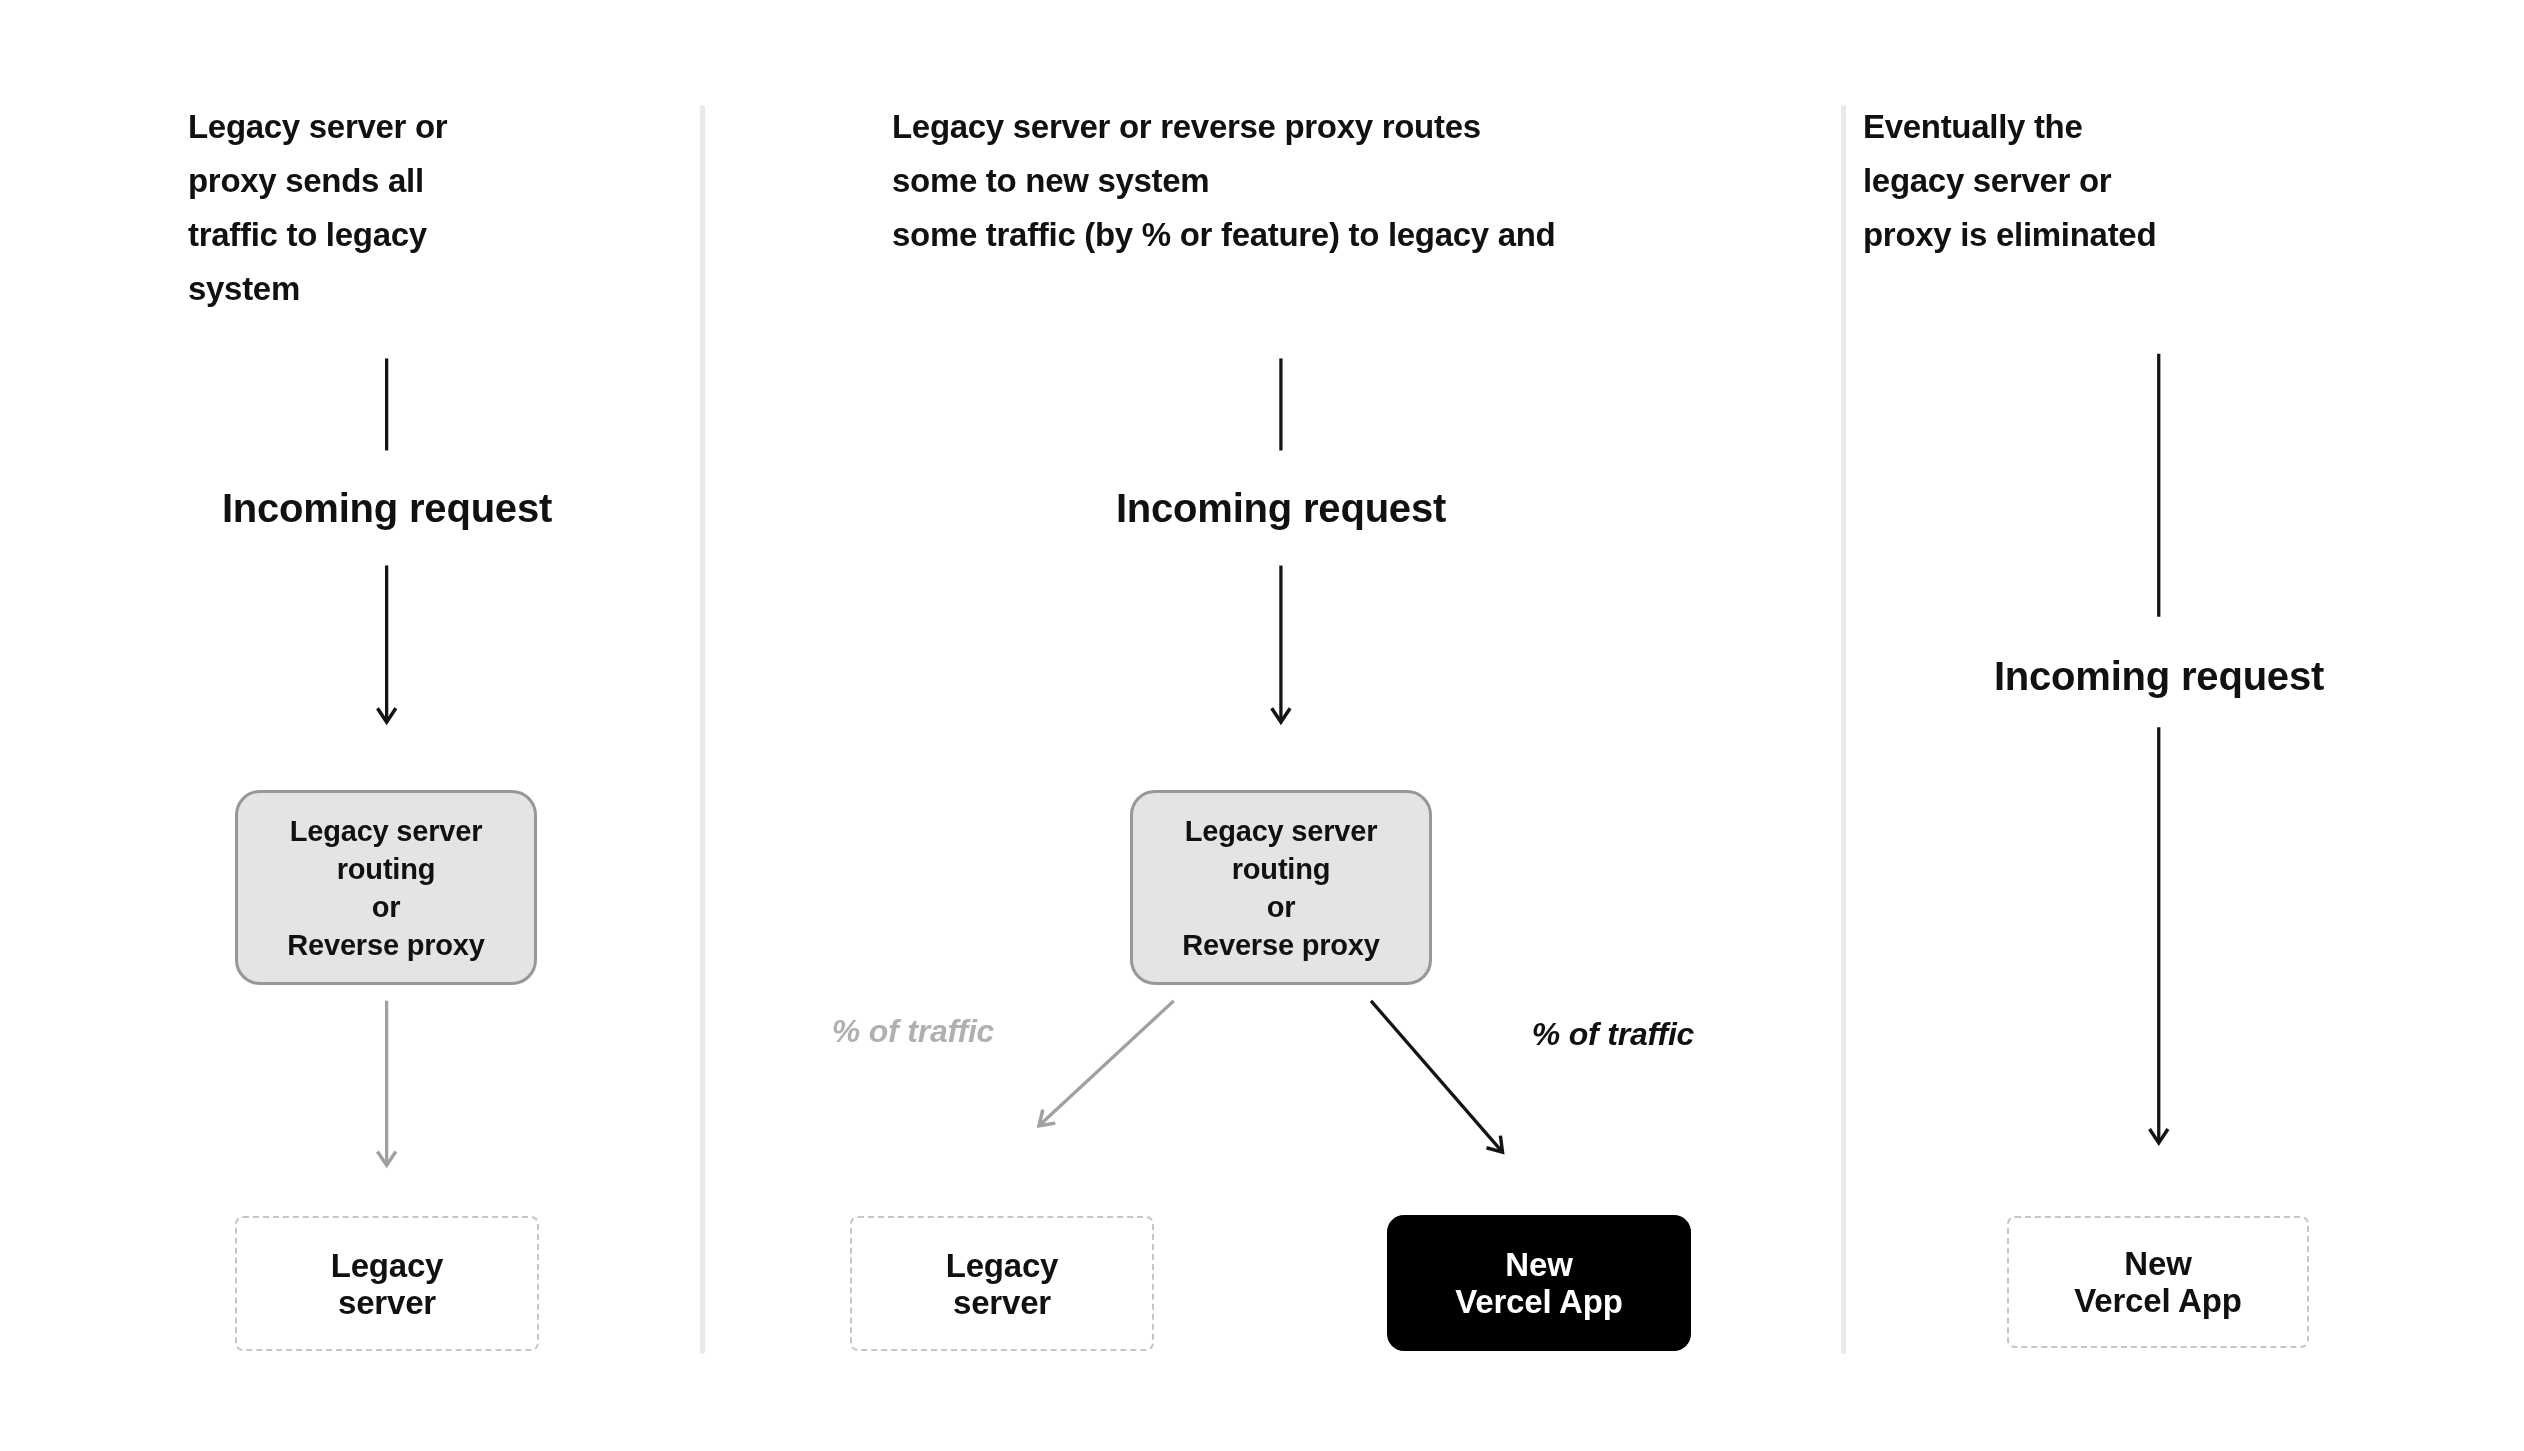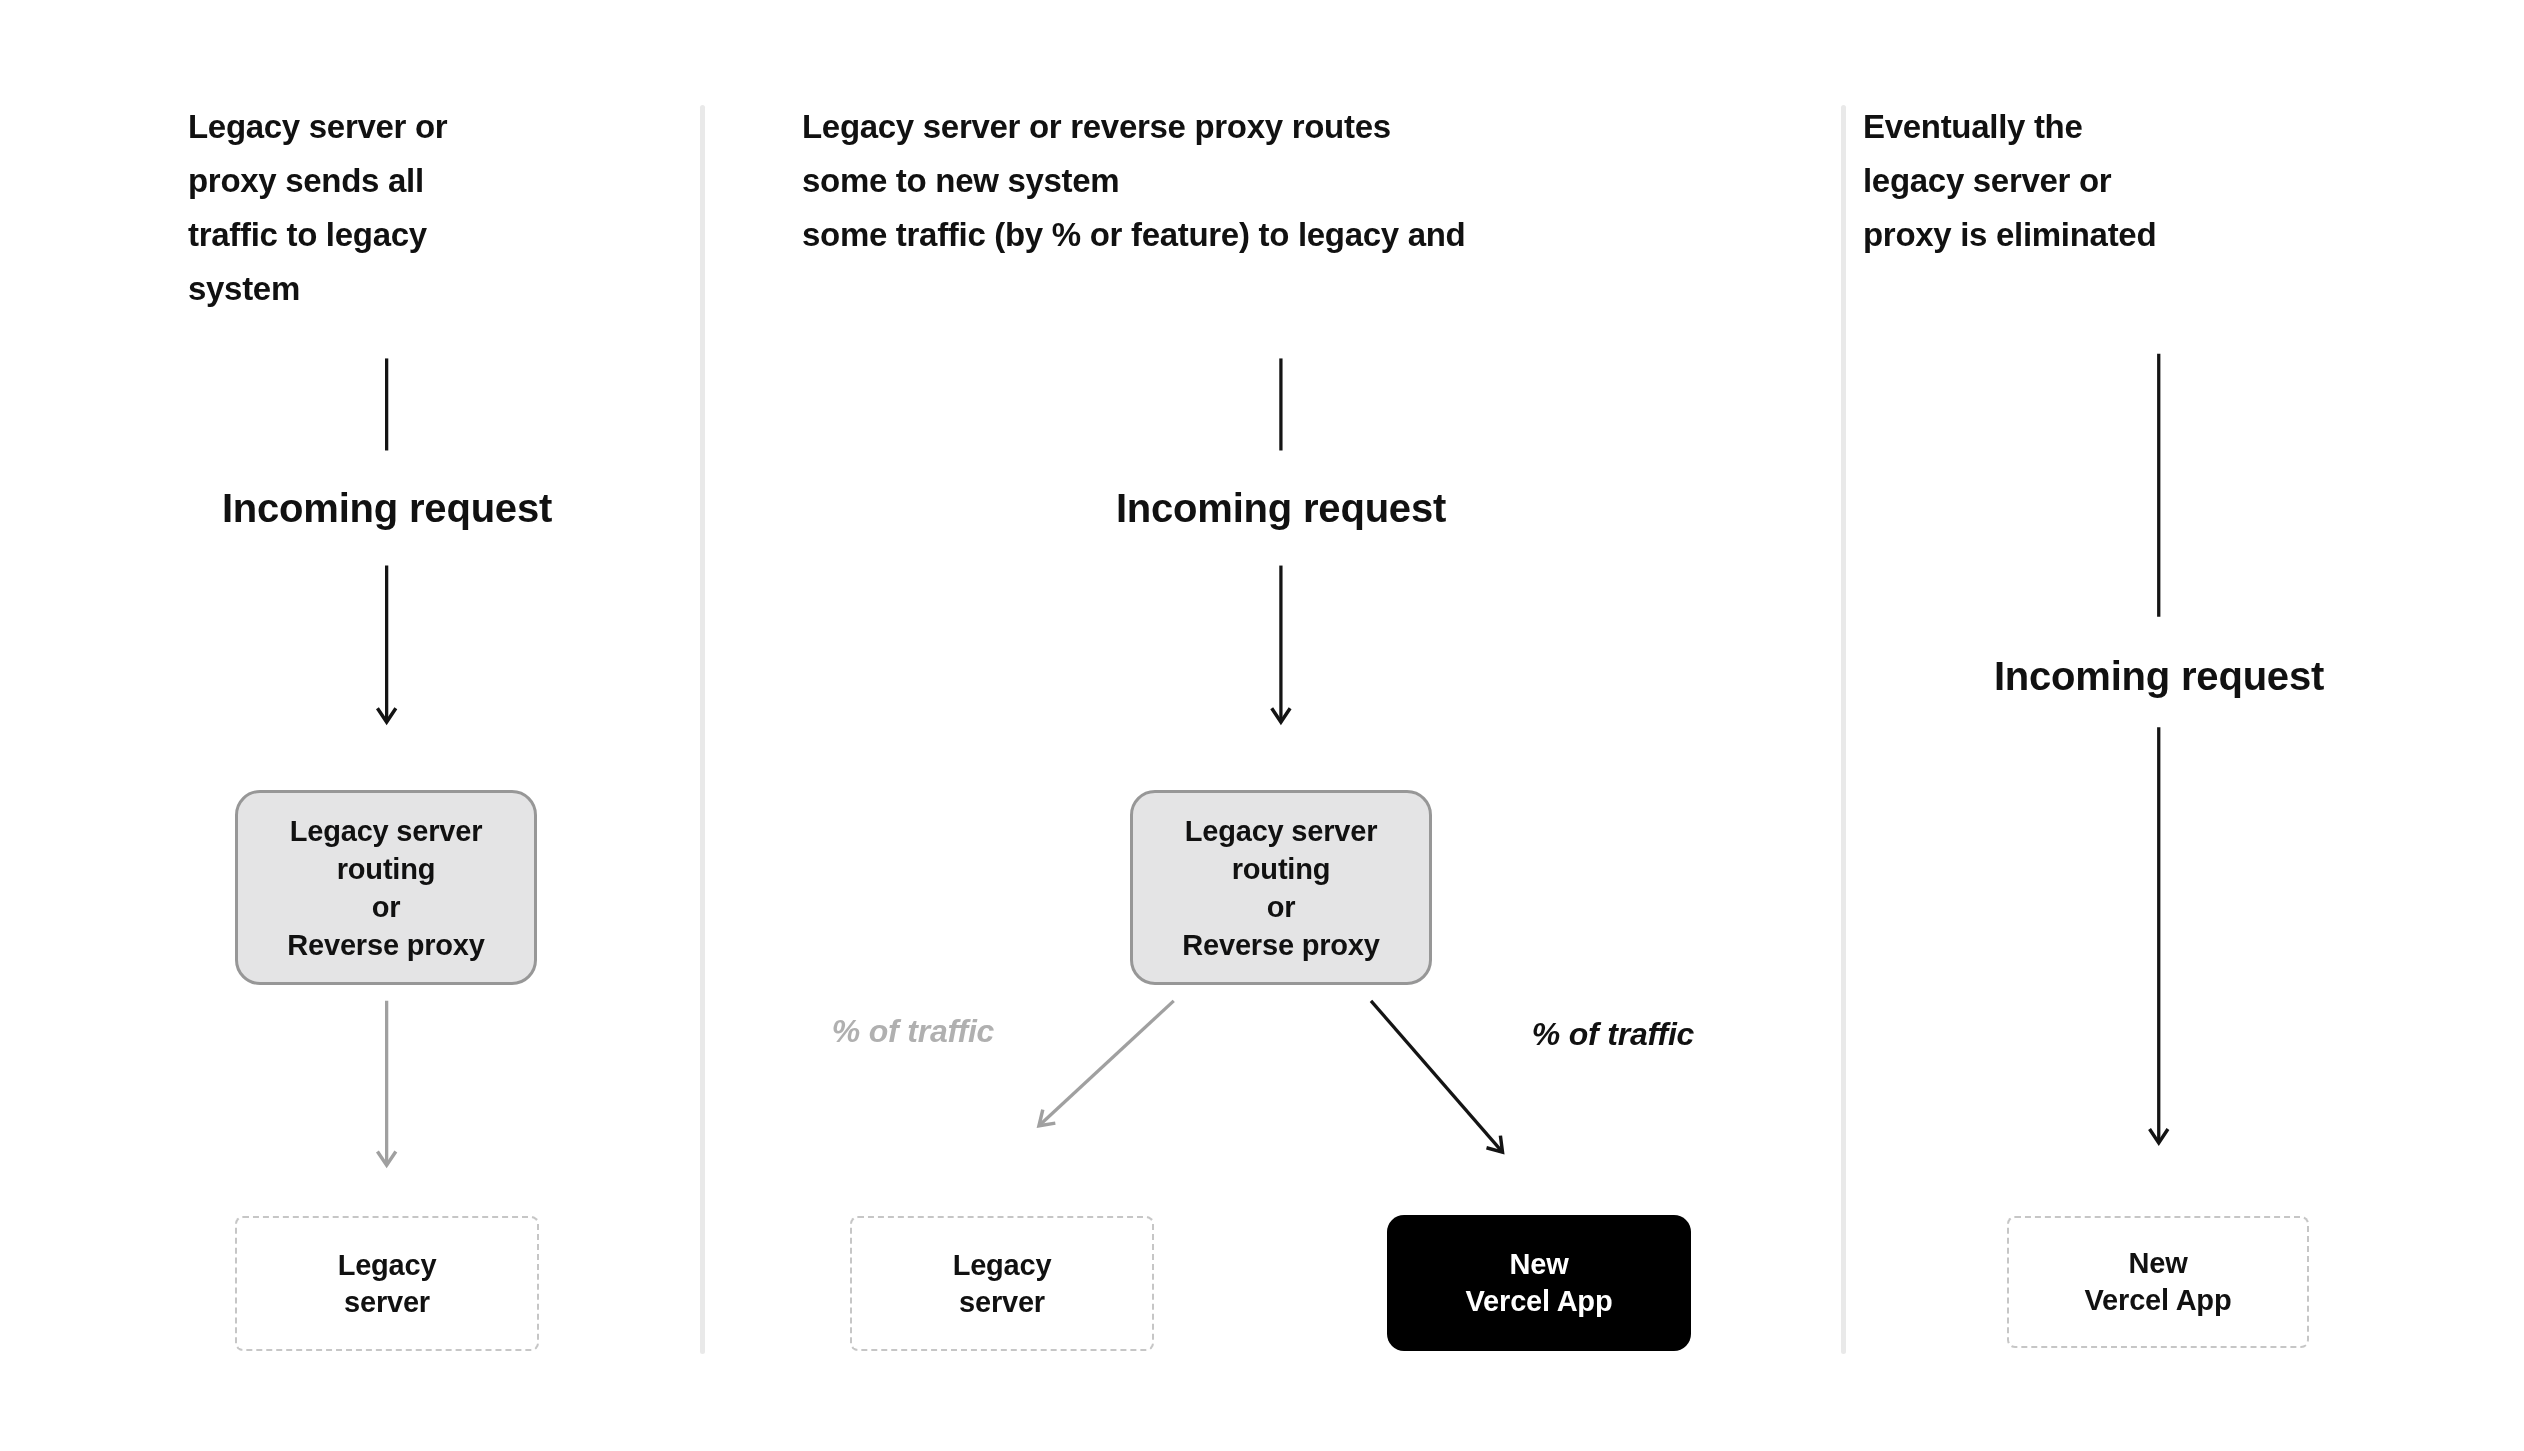--- a/index.html
+++ b/index.html
@@ -39,21 +39,21 @@
   .router-box{
     position:absolute;width:302px;height:195px;
     background:var(--router_box_fill);border:3.3px solid var(--router_box_border);border-radius:25px;
     display:flex;flex-direction:column;align-items:center;justify-content:center;
     font-size:29px;line-height:38px;font-weight:700;text-align:center;letter-spacing:-0.2px;
   }
   .router-box span{display:block;white-space:nowrap;}
   .target-box{
     position:absolute;width:304px;height:135px;border-radius:8px;
     display:flex;flex-direction:column;align-items:center;justify-content:center;
-    font-size:29px;line-height:37px;font-weight:700;text-align:center;letter-spacing:-0.2px;
+    font-size:33px;line-height:37px;font-weight:700;text-align:center;letter-spacing:-0.2px;
   }
   .target-box span{display:block;white-space:nowrap;}
   .target-box.dashed{background:#ffffff;border:2.6px dashed var(--dashed_box_border);color:var(--text);}
   .target-box.solid{background:var(--vercel_box_fill);border:none;border-radius:17px;color:var(--vercel_box_text);}
   .branch-label{
     position:absolute;transform:translate(-50%,-50%);
     font-size:32px;font-weight:700;letter-spacing:-0.2px;white-space:nowrap;font-style:italic;
   }
   .branch-label.gray{color:var(--gray_label);}
   .branch-label.black{color:var(--text);}
@@ -103,21 +103,21 @@
     <span>routing</span>
     <span>or</span>
     <span>Reverse proxy</span>
   </div>
 
   <div class="target-box dashed" style="left:235px;top:1216px;">
     <span>Legacy</span>
     <span>server</span>
   </div>
 
-  <div class="heading" style="left:802px;">
+  <div class="heading" style="left:892px;">
     <span>Legacy server or reverse proxy routes</span>
     <span>some to new system</span>
     <span>some traffic (by % or feature) to legacy and</span>
   </div>
 
   <div class="flow-label" style="left:1281px;top:508px;">Incoming request</div>
 
   <div class="router-box" style="left:1130px;top:790px;">
     <span>Legacy server</span>
     <span>routing</span>

